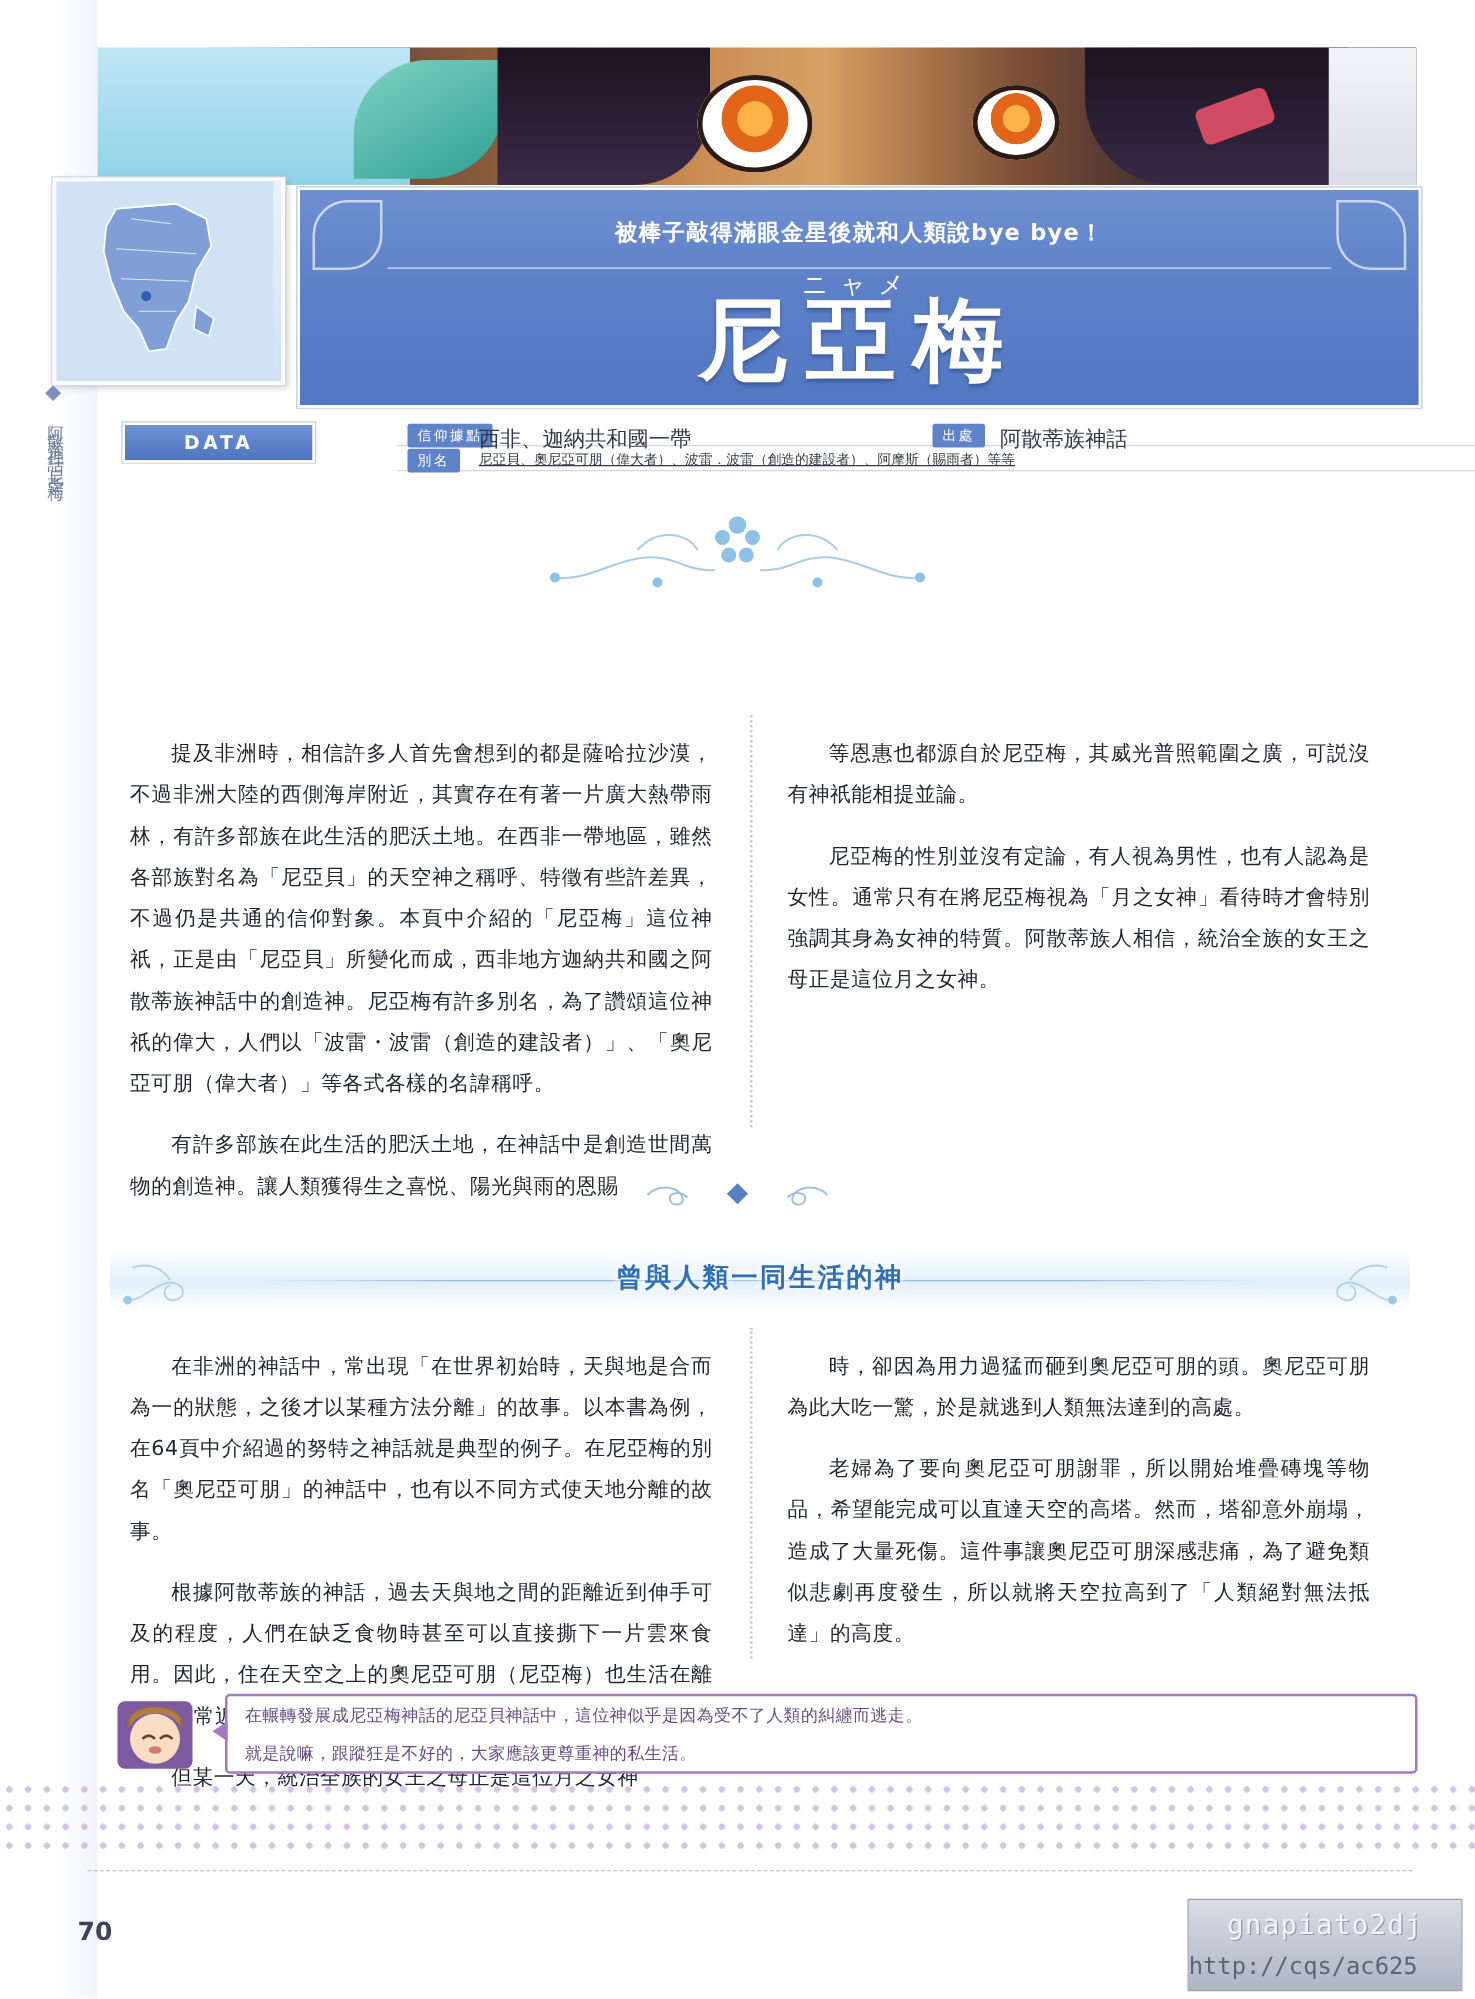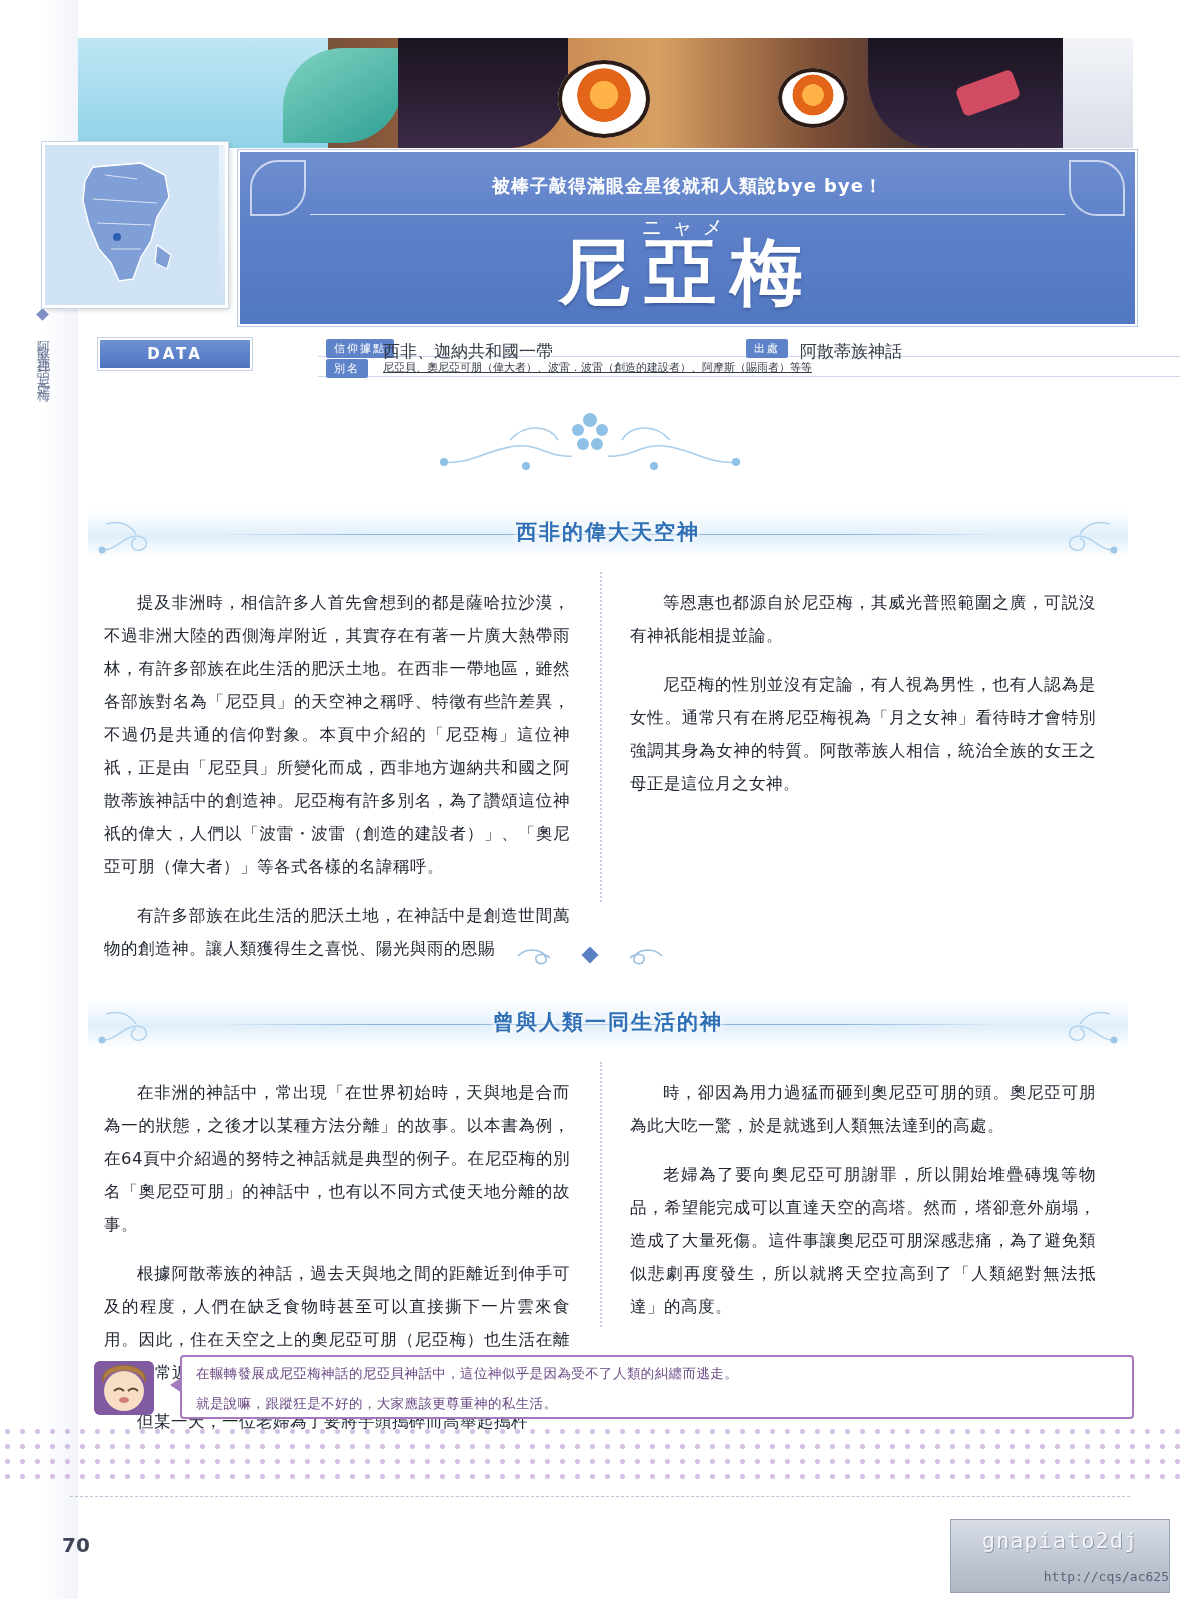--- a/index.html
+++ b/index.html
@@ -319,23 +319,23 @@
     border: 1px solid #9aa3b3;
     overflow:hidden;
   }
   .wm-top {
     position:absolute; left:0; right:0; top:8px; text-align:center;
     font-family: "DejaVu Sans Mono", monospace;
     font-size: 22px; color: #f2f4f8; letter-spacing: 1px;
     text-shadow: 1px 1px 0 #8e97a6;
   }
   .wm-bot {
-    position:absolute; left:0; right:0; bottom:8px; text-align:right;
+    position:absolute; left:0; right:0; bottom:8px; text-align:left;
     font-family: "DejaVu Sans Mono", monospace;
-    font-size: 13px; color: #5b6474; margin-top: 48px;
+    font-size: 19px; color: #5b6474; margin-top: 48px;
   }
 </style>
 </head>
 <body>
 
 <div class="page">
 
   <div class="side-strip">
     <div class="side-diamond"></div>
     <div class="side-label">阿散蒂神話［尼亞梅］</div>
@@ -403,43 +403,20 @@
           <circle cx="167" cy="44" r="6"></circle>
         <circle cx="14" cy="62" r="4"></circle>
           <circle cx="306" cy="62" r="4"></circle>
         <circle cx="96" cy="66" r="4"></circle>
           <circle cx="224" cy="66" r="4"></circle>
       </g>
       <circle cx="160" cy="33" r="4" fill="#ffffff"></circle>
     </svg>
   </div>
 
-  <div class="sec" style="top:510px;">
-    <div class="sec-bg"></div>
-    <div class="sec-line"></div>
-    <div class="sec-curl l">
-      <svg width="70" height="48" viewBox="0 0 70 48">
-          <g fill="none" stroke="#b2d2ec" stroke-width="1.5">
-        <path d="M4 40 C18 42 28 26 40 26 C52 26 54 38 44 40 C36 42 32 32 40 28"></path>
-        <path d="M10 14 C22 10 34 14 40 24"></path>
-          </g>
-        <circle cx="6" cy="40" r="3.5" fill="#9dc7e6"></circle>
-        </svg>
-    </div>
-    <div class="sec-curl r">
-      <svg width="70" height="48" viewBox="0 0 70 48">
-          <g fill="none" stroke="#b2d2ec" stroke-width="1.5">
-        <path d="M4 40 C18 42 28 26 40 26 C52 26 54 38 44 40 C36 42 32 32 40 28"></path>
-        <path d="M10 14 C22 10 34 14 40 24"></path>
-          </g>
-        <circle cx="6" cy="40" r="3.5" fill="#9dc7e6"></circle>
-        </svg>
-    </div>
-    <div class="sec-title">西非的偉大天空神</div>
-  </div>
 
   <div class="col" style="left:88px; top:570px; width:498px;">
     <p>提及非洲時，相信許多人首先會想到的都是薩哈拉沙漠，不過非洲大陸的西側海岸附近，其實存在有著一片廣大熱帶雨林，有許多部族在此生活的肥沃土地。在西非一帶地區，雖然各部族對名為「尼亞貝」的天空神之稱呼、特徵有些許差異，不過仍是共通的信仰對象。本頁中介紹的「尼亞梅」這位神祇，正是由「尼亞貝」所變化而成，西非地方迦納共和國之阿散蒂族神話中的創造神。尼亞梅有許多別名，為了讚頌這位神祇的偉大，人們以「波雷・波雷（創造的建設者）」、「奧尼亞可朋（偉大者）」等各式各樣的名諱稱呼。</p>
     <p>有許多部族在此生活的肥沃土地，在神話中是創造世間萬物的創造神。讓人類獲得生之喜悦、陽光與雨的恩賜</p>
   </div>
   <div class="col-divider" style="left:600px; top:572px; height:330px;"></div>
   <div class="col" style="left:614px; top:570px; width:498px;">
     <p>等恩惠也都源自於尼亞梅，其威光普照範圍之廣，可説沒有神祇能相提並論。</p>
     <p>尼亞梅的性別並沒有定論，有人視為男性，也有人認為是女性。通常只有在將尼亞梅視為「月之女神」看待時才會特別強調其身為女神的特質。阿散蒂族人相信，統治全族的女王之母正是這位月之女神。</p>
   </div>
@@ -474,21 +451,21 @@
           </g>
         <circle cx="6" cy="40" r="3.5" fill="#9dc7e6"></circle>
         </svg>
     </div>
     <div class="sec-title">曾與人類一同生活的神</div>
   </div>
 
   <div class="col" style="left:88px; top:1060px; width:498px;">
     <p>在非洲的神話中，常出現「在世界初始時，天與地是合而為一的狀態，之後才以某種方法分離」的故事。以本書為例，在64頁中介紹過的努特之神話就是典型的例子。在尼亞梅的別名「奧尼亞可朋」的神話中，也有以不同方式使天地分離的故事。</p>
     <p>根據阿散蒂族的神話，過去天與地之間的距離近到伸手可及的程度，人們在缺乏食物時甚至可以直接撕下一片雲來食用。因此，住在天空之上的奧尼亞可朋（尼亞梅）也生活在離人類非常近的地方。</p>
-    <p>但某一天，一位老婦為了要將芋頭搗碎而高舉起搗杵</p>
+    <p>但某一天，統治全族的女王之母正是這位月之女神</p>
   </div>
   <div class="col-divider" style="left:600px; top:1062px; height:265px;"></div>
   <div class="col" style="left:614px; top:1060px; width:498px;">
     <p>時，卻因為用力過猛而砸到奧尼亞可朋的頭。奧尼亞可朋為此大吃一驚，於是就逃到人類無法達到的高處。</p>
     <p>老婦為了要向奧尼亞可朋謝罪，所以開始堆疊磚塊等物品，希望能完成可以直達天空的高塔。然而，塔卻意外崩塌，造成了大量死傷。這件事讓奧尼亞可朋深感悲痛，為了避免類似悲劇再度發生，所以就將天空拉高到了「人類絕對無法抵達」的高度。</p>
   </div>
 
   <div class="balloon-wrap">
     <div class="chara">
       <svg width="72" height="62" viewBox="0 0 72 62">

